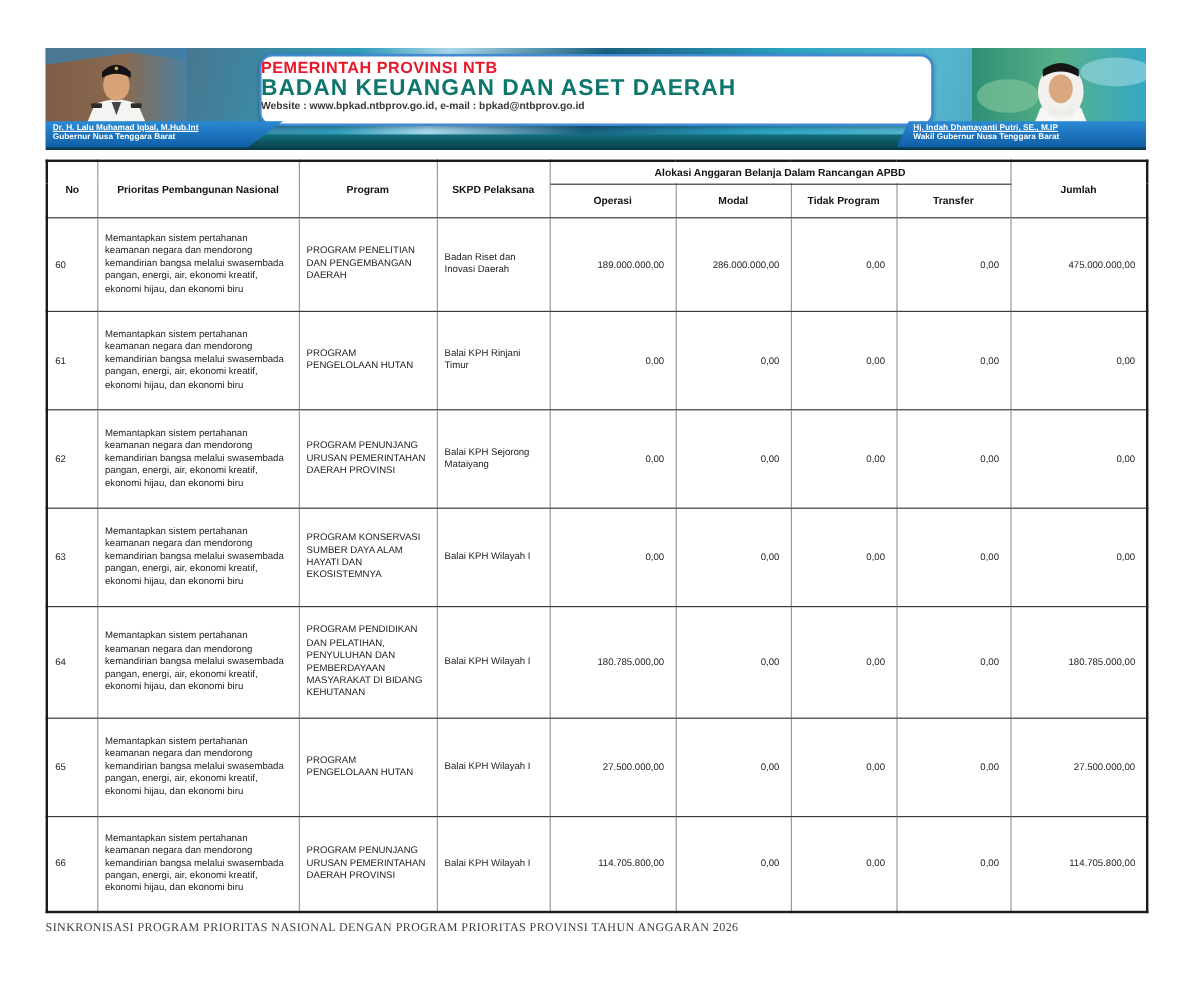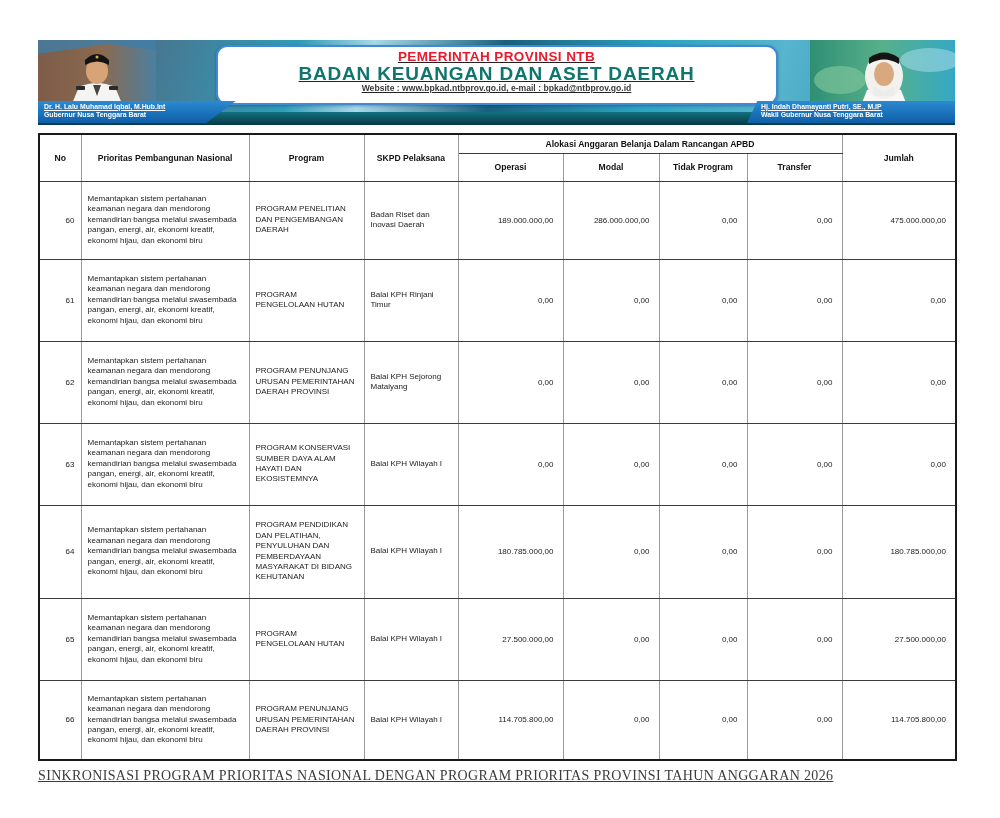--- a/index.html
+++ b/index.html
@@ -26,23 +26,22 @@
   }
   .photo { position:absolute; top:0; height:73px; }
   .photo svg { display:block; }
   .photo-left { left:0; width:118px; }
   .photo-right { right:0; width:145px; }
 
   .info-box {
     position:absolute; left:50%; transform:translateX(-50%);
     top:5px; width:562px; height:60px;
     background:#ffffff; border:2px solid #4189d2; border-radius:11px;
-    text-align:center; padding-top:2px; box-sizing:border-box;
+    padding-top:2px; box-sizing:border-box;
     box-shadow:0 1px 3px rgba(0,30,60,.35);
-    text-decoration:underline;
   }
   .info-l1 { color:#e8192c; font-weight:bold; font-size:13.5px; letter-spacing:.4px; line-height:15px; }
   .info-l2 { color:#0f766e; font-weight:bold; font-size:19px; letter-spacing:.8px; line-height:19px; }
   .info-l3, .info-l4 { color:#3a3a3a; font-weight:bold; font-size:8.6px; line-height:10.5px; }
 
   .caption {
     position:absolute; bottom:2px; color:#fff; font-weight:bold; font-size:6.9px;
     line-height:8.6px; padding:2px 6px 3px 6px;
     background:linear-gradient(#2b8ad3, #0f5ea6);
   }
@@ -65,36 +64,36 @@
     padding:2px 6px;
     box-sizing:border-box;
     overflow:hidden;
   }
   .main-table thead th {
     font-weight:bold; font-size:8.6px; text-align:center; color:#111;
     padding:1px 4px;
   }
   .main-table thead tr.h1 { height:19px; }
   .main-table thead tr.h2 { height:28px; }
-  td.c-no   { text-align:right;margin-left:18px; }
+  td.c-no   { text-align:left;margin-left:18px; }
   td.c-text { text-align:left; line-height:10.4px;margin-left:38px; }
   td.c-num  { text-align:right; padding-right:9px; white-space:nowrap;margin-left:20px; }
   tbody tr:nth-child(1){ height:78px; }
   tbody tr:nth-child(2){ height:82px; }
   tbody tr:nth-child(3){ height:82px; }
   tbody tr:nth-child(4){ height:82px; }
   tbody tr:nth-child(5){ height:93px; }
   tbody tr:nth-child(6){ height:82px; }
   tbody tr:nth-child(7){ height:80px; }
 
   
   .footer {
     position:absolute; left:38px; top:768px; width:900px;
     font-family:"Liberation Serif", serif;
-    font-size:14px; letter-spacing:.35px; color:#3c3c3c;text-decoration:underline;
+    font-size:10px; letter-spacing:.35px; color:#3c3c3c;
   }
 </style>
 </head>
 <body>
 
 <div class="banner">
   <div class="banner-bg"></div>
 
   <div class="photo photo-left">
     <svg width="118" height="73" viewBox="0 0 118 73">

